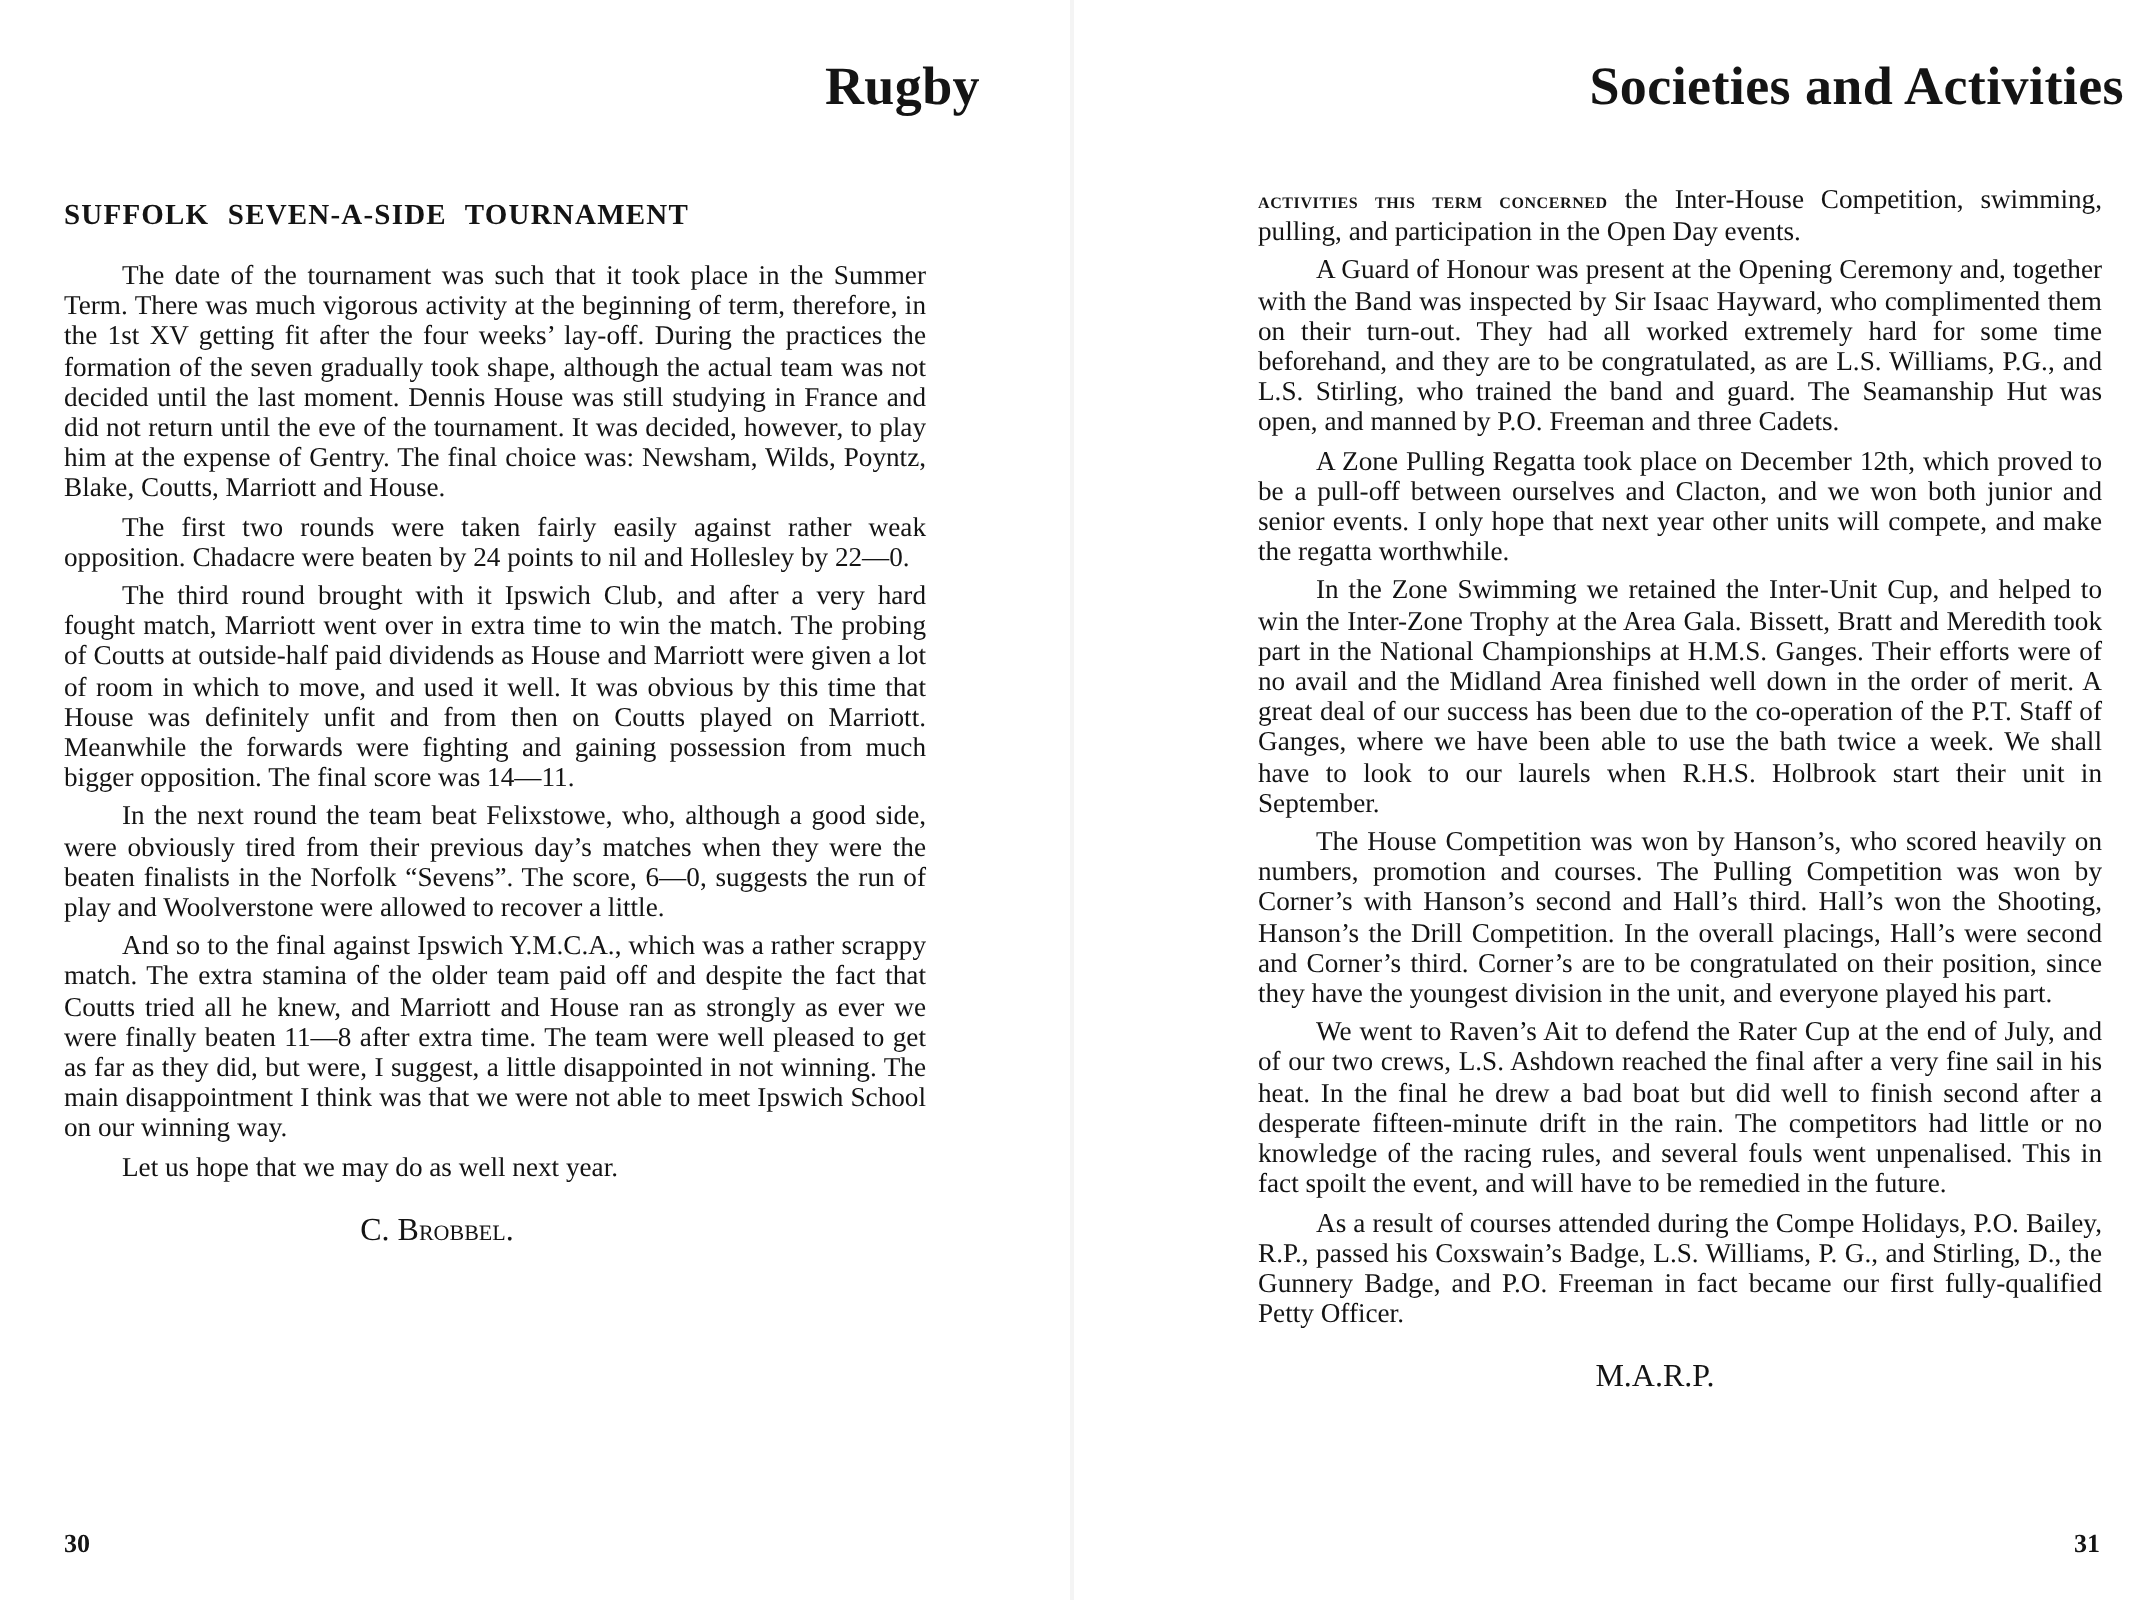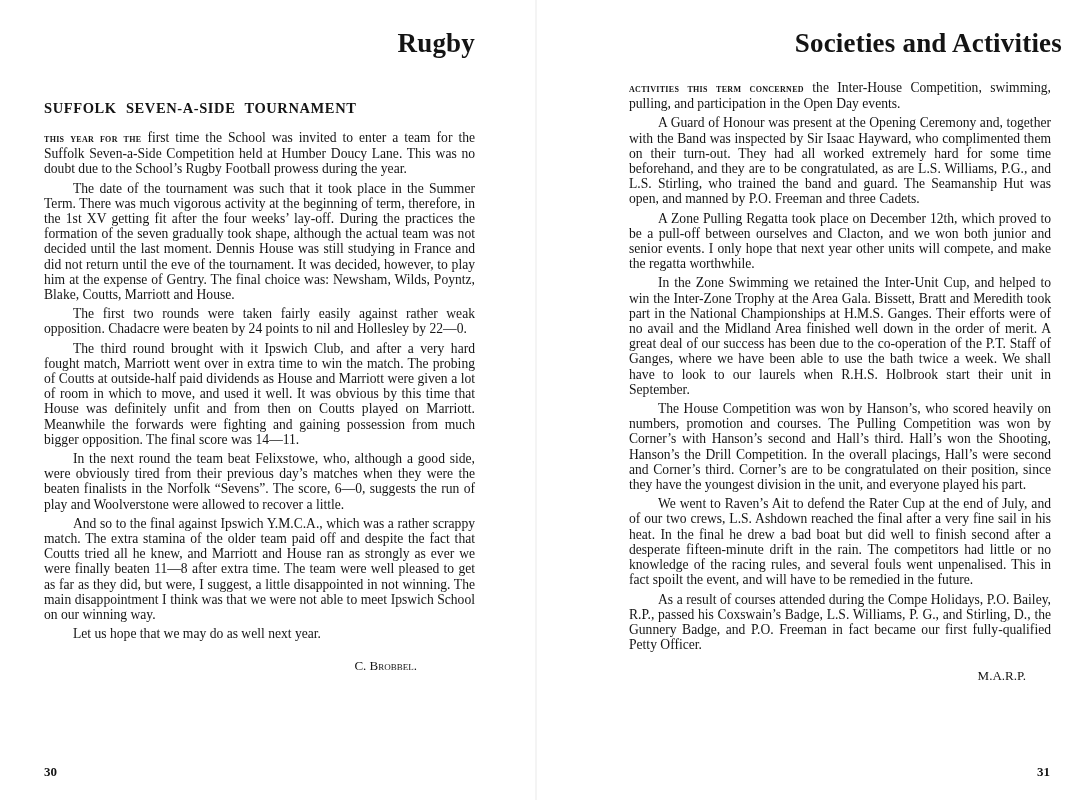--- a/index.html
+++ b/index.html
@@ -1,49 +1,48 @@
 <!DOCTYPE html>
 <html><head>
 <meta charset="utf-8">
 <style>
   html, body { margin: 0; padding: 0; background: #ffffff; }
   body { width: 1073px; height: 800px; position: relative; overflow: hidden;
          font-family: "Liberation Serif", "DejaVu Serif", serif; color: #141414; }
   .page { position: absolute; top: 0; height: 800px; }
-  .page.left { left: 12px; width: 536px; }
+  .page.left { left: 0; width: 536px; padding-left: 27px; }
   .page.right { left: 556px; width: 537px; }
   .gutter { position: absolute; left: 535px; top: 0; width: 2px; height: 800px; background: #f4f4f4; }
   .title { position: absolute; top: 10px; font-weight: bold; font-size: 27px; letter-spacing: 0.2px; white-space: nowrap; }
   .left .title { right: 73px; }
   .right .title { right: 31px; }
   .col { position: absolute; }
   .left .col { left: 32px; width: 431px; top: 100px; }
   .right .col { left: 73px; width: 422px; top: 80px; }
   .section-head { font-weight: bold; font-size: 14.5px; letter-spacing: 0.6px; margin: 0 0 13px 0; word-spacing: 5px; }
   p { margin: 0 0 4px 0; font-size: 13.6px; line-height: 15.2px; text-align: justify; text-indent: 29px; hyphens: manual; }
-  p.lead { text-indent: 0; }
+  p.lead { text-indent: 0; margin-top: 12px; }
   .smallcaps { font-variant: small-caps; font-weight: bold; font-size: 12px; letter-spacing: 0.3px; }
-  .signature { text-align: right; font-size: 13px; margin-top: 16px; }
+  .signature { text-align: center; font-size: 16px; margin-top: 16px; }
   .left .signature { padding-right: 58px; }
   .right .signature { padding-right: 25px; margin-top: 16px; }
   .sig-sc { font-variant: small-caps; }
   .page-num { position: absolute; font-weight: bold; font-size: 13px; top: 764px; font-family: Liberation Serif, serif; }
   .left .page-num { left: 32px; }
   .right .page-num { right: 43px; }
 </style>
 </head>
 <body>
 
 <div class="gutter"></div>
 
 <section class="page left">
   <h1 class="title">Rugby</h1>
   <div class="col">
     <div class="section-head">SUFFOLK SEVEN-A-SIDE TOURNAMENT</div>
-    <p class="lead"><span class="smallcaps">this year for the</span> <span>first time the School was invited to enter a team for the Suffolk Seven-a-Side Competition held at Humber Doucy Lane. This was no doubt due to the School’s Rugby Football prowess during the year.</span></p>
     <p>The date of the tournament was such that it took place in the Summer Term. There was much vigorous activity at the beginning of term, therefore, in the 1st XV getting fit after the four weeks’ lay-off. During the practices the formation of the seven gradually took shape, although the actual team was not decided until the last moment. Dennis House was still studying in France and did not return until the eve of the tournament. It was decided, however, to play him at the expense of Gentry. The final choice was: Newsham, Wilds, Poyntz, Blake, Coutts, Marriott and House.</p>
     <p>The first two rounds were taken fairly easily against rather weak opposition. Chadacre were beaten by 24 points to nil and Hollesley by 22—0.</p>
     <p>The third round brought with it Ipswich Club, and after a very hard fought match, Marriott went over in extra time to win the match. The probing of Coutts at outside-half paid dividends as House and Marriott were given a lot of room in which to move, and used it well. It was obvious by this time that House was definitely unfit and from then on Coutts played on Marriott. Meanwhile the forwards were fighting and gaining possession from much bigger opposition. The final score was 14—11.</p>
     <p>In the next round the team beat Felixstowe, who, although a good side, were obviously tired from their previous day’s matches when they were the beaten finalists in the Norfolk “Sevens”. The score, 6—0, suggests the run of play and Woolverstone were allowed to recover a little.</p>
     <p>And so to the final against Ipswich Y.M.C.A., which was a rather scrappy match. The extra stamina of the older team paid off and despite the fact that Coutts tried all he knew, and Marriott and House ran as strongly as ever we were finally beaten 11—8 after extra time. The team were well pleased to get as far as they did, but were, I suggest, a little disappointed in not winning. The main disappointment I think was that we were not able to meet Ipswich School on our winning way.</p>
     <p>Let us hope that we may do as well next year.</p>
     <div class="signature sig-sc">C. Brobbel.</div>
   </div>
   <div class="page-num">30</div>
 </section>

